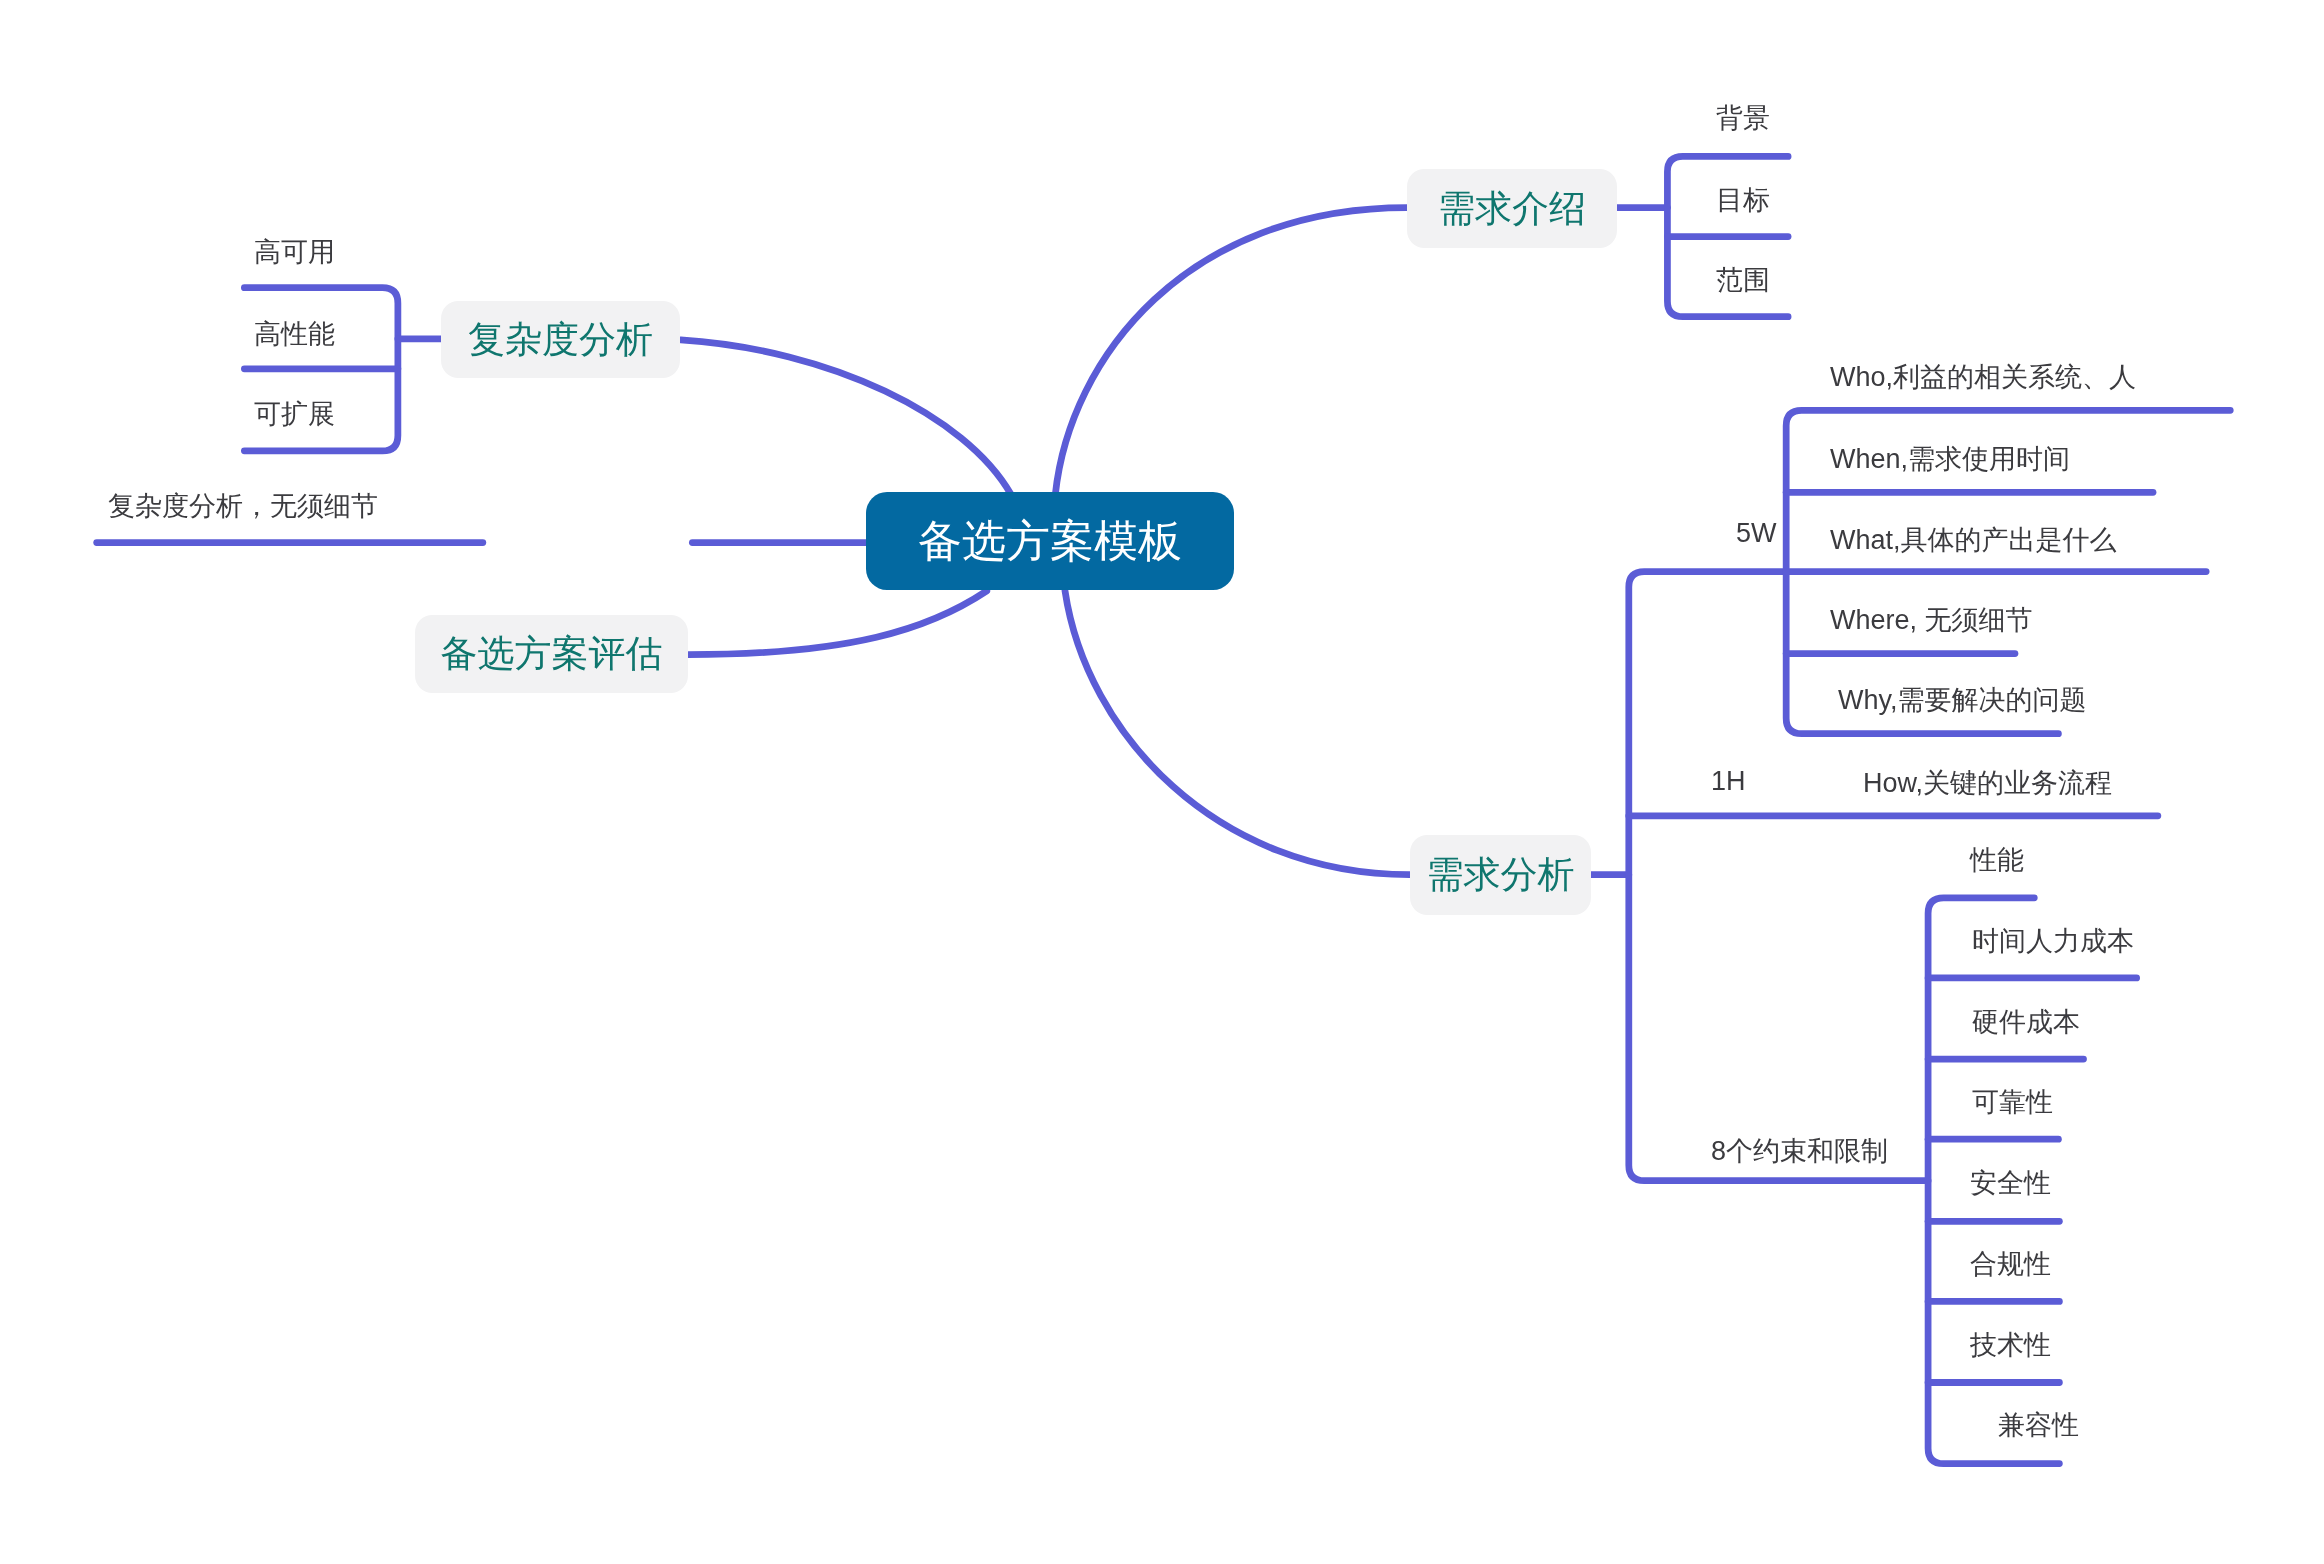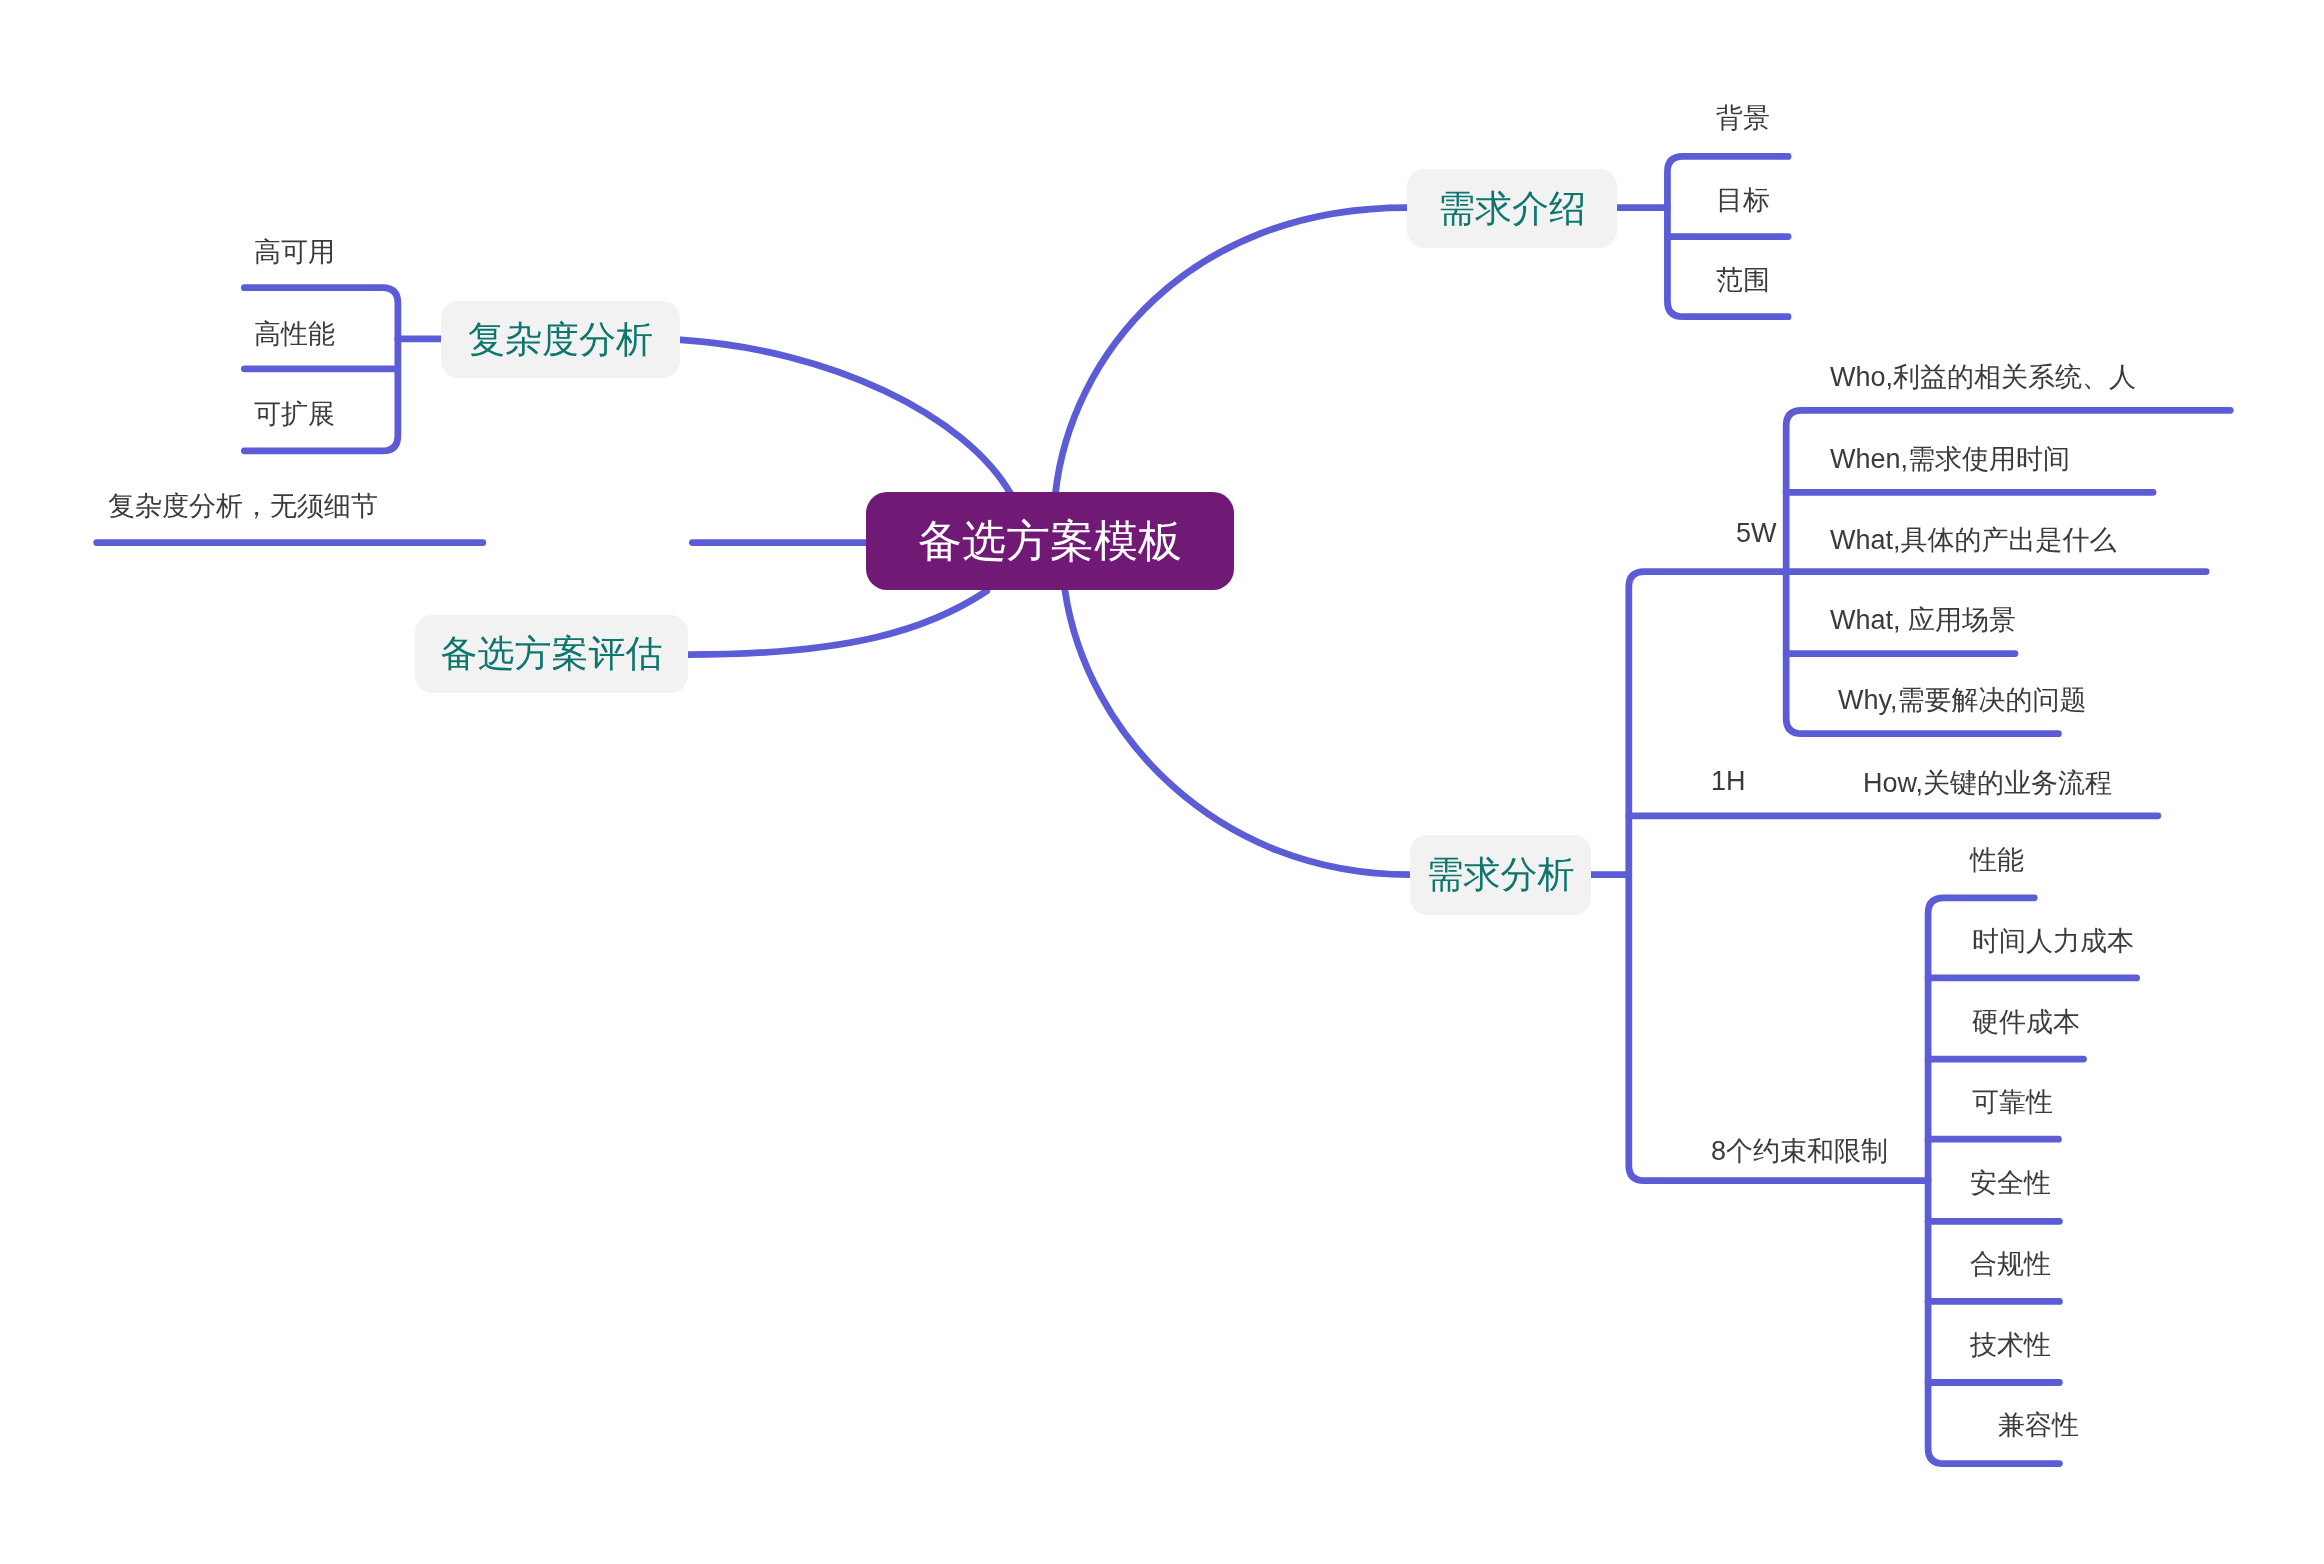--- a/index.html
+++ b/index.html
@@ -12,21 +12,21 @@
   }
   svg.links{position:absolute;left:0;top:0;}
   svg.links path{fill:none;stroke:#5B5CD6;stroke-width:7;stroke-linecap:round;}
   .node{
     position:absolute;
     display:flex;align-items:center;justify-content:center;
     box-sizing:border-box;
     white-space:nowrap;
   }
   .root-node{
-    background:#701a75;color:#ffffff;
+    background:#0369a1;color:#ffffff;
     border-radius:21px;font-size:44px;
   }
   .box-node{
     background:#F2F2F3;color:#0f766e;
     border-radius:17.4px;font-size:37px;
   }
   .leaf{
     position:absolute;
     color:#3B3B3F;font-size:27px;line-height:1.1;
     white-space:nowrap;
@@ -90,21 +90,21 @@
   <div class="leaf" style="left:1716px;top:186px;">目标</div>
   <div class="leaf" style="left:1716px;top:266px;">范围</div>
 
   <div class="leaf" style="left:1711px;top:519px;margin-left:25px;">5W</div>
   <div class="leaf" style="left:1711px;top:767px;">1H</div>
   <div class="leaf" style="left:1711px;top:1137px;">8个约束和限制</div>
 
   <div class="leaf" style="left:1830px;top:363px;">Who,利益的相关系统、人</div>
   <div class="leaf" style="left:1830px;top:445px;">When,需求使用时间</div>
   <div class="leaf" style="left:1830px;top:526px;">What,具体的产出是什么</div>
-  <div class="leaf" style="left:1830px;top:606px;">What, 应用场景</div>
+  <div class="leaf" style="left:1830px;top:606px;">Where, 无须细节</div>
   <div class="leaf" style="left:1838px;top:686px;">Why,需要解决的问题</div>
 
   <div class="leaf" style="left:1863px;top:769px;">How,关键的业务流程</div>
 
   <div class="leaf" style="left:1970px;top:846px;">性能</div>
   <div class="leaf" style="left:1972px;top:927px;">时间人力成本</div>
   <div class="leaf" style="left:1972px;top:1008px;">硬件成本</div>
   <div class="leaf" style="left:1972px;top:1088px;">可靠性</div>
   <div class="leaf" style="left:1970px;top:1169px;">安全性</div>
   <div class="leaf" style="left:1970px;top:1250px;">合规性</div>

